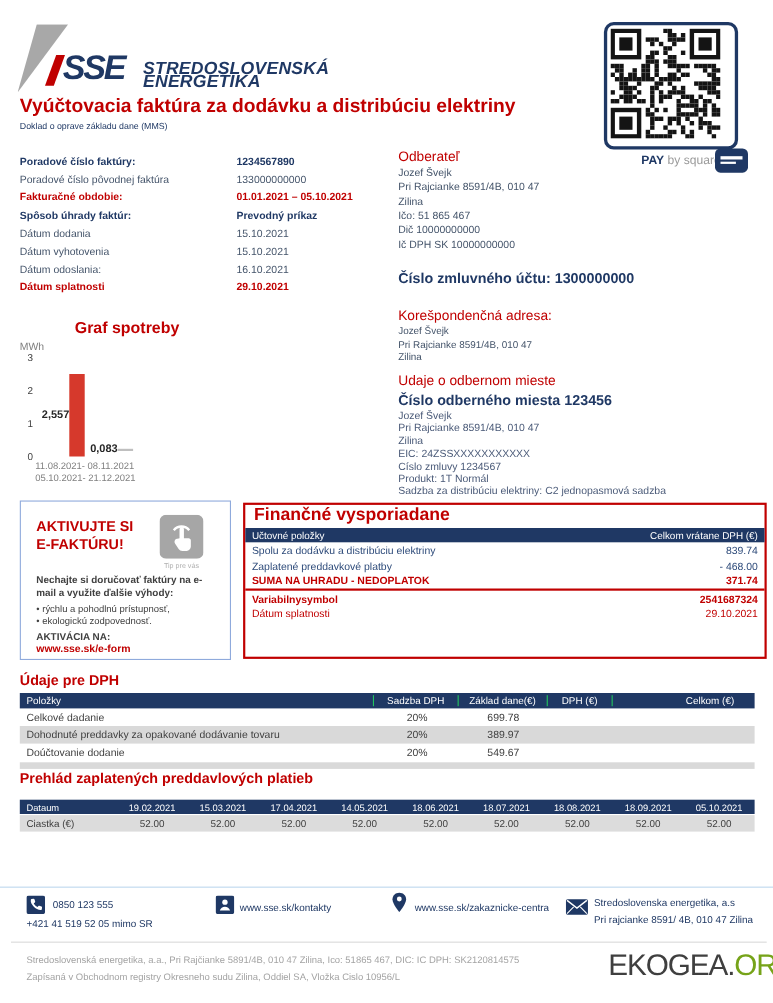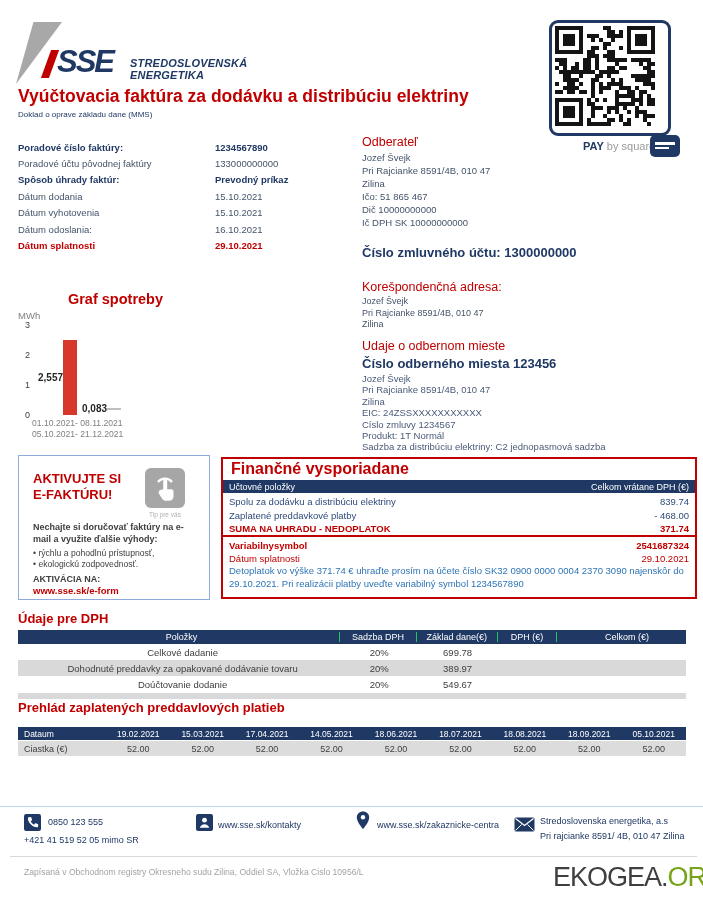--- a/index.html
+++ b/index.html
@@ -6,21 +6,21 @@
   .page{position:relative;width:703px;height:912px;background:#fff;overflow:hidden;
         font-family:"Liberation Sans", sans-serif;color:#1f3864;}
   .abs{position:absolute;}
 
   
   .logo-wedge{position:absolute;left:16px;top:22px;width:46px;height:62px;background:#a8a8a8;
               clip-path:polygon(38% 0,100% 0,0 100%);}
   .logo-slash{position:absolute;left:46px;top:50px;width:8px;height:28px;background:#c00000;transform:skewX(-20deg);}
   .logo-sse{position:absolute;left:57px;top:44px;font-size:31px;font-weight:900;font-style:italic;
             color:#1f3864;letter-spacing:-2px;}
-  .logo-name{position:absolute;left:130px;top:57px;font-size:11px;font-weight:700;font-style:italic;
+  .logo-name{position:absolute;left:130px;top:57px;font-size:16px;font-weight:700;font-style:italic;
              color:#1f3864;line-height:12px;letter-spacing:.2px;}
 
   
   .title{position:absolute;left:18px;top:86px;font-size:17.5px;font-weight:700;color:#c00000;}
   .subtitle{position:absolute;left:18px;top:110px;font-size:8px;color:#1f3864;}
   .qr-box{position:absolute;left:549px;top:20px;width:110px;height:104px;border:3px solid #1f3864;
           border-radius:9px;padding:3px;background:#fff;}
   .pbs{position:absolute;left:583px;top:140px;font-size:11px;color:#9a9a9a;}
   .pbs b{color:#1f3864;font-weight:700;}
   .card-ic{position:absolute;left:649px;top:133px;}
@@ -89,25 +89,25 @@
   
   .dph-title{position:absolute;left:18px;top:611px;font-size:13px;font-weight:700;color:#c00000;}
   .dph{position:absolute;left:18px;top:630px;width:668px;font-size:9.5px;}
   .trow{display:flex;align-items:center;}
   .dph .hrow{background:#1f3864;color:#fff;height:14px;font-size:9px;}
   .dph .hrow .c{border-left:1px solid #22c55e;}
   .dph .hrow .c:first-child{border-left:none;}
   .dph .drow{height:16px;color:#404040;}
   .dph .bg-g{background:#d9d9d9;}
   .dph .strip{height:6px;background:#d9d9d9;margin-top:1px;}
-  .c0{width:348px;padding-left:6px;box-sizing:border-box;text-align:center;}
+  .c0{width:348px;padding-left:6px;box-sizing:border-box;text-align:left;}
   .c1{width:82px;text-align:center;}
   .c2{width:87px;text-align:center;}
   .c3{width:63px;text-align:center;}
-  .c4{width:88px;text-align:left;padding-left:48px;}
+  .c4{width:88px;text-align:center;padding-left:48px;}
 
   
   .pay-title{position:absolute;left:18px;top:700px;font-size:13px;font-weight:700;color:#c00000;}
   .payt{position:absolute;left:18px;top:727px;width:668px;}
   .payt .hrow{background:#1f3864;color:#fff;height:13px;font-size:8.5px;}
   .payt .vrow{background:#dcdcdc;height:15px;font-size:9px;color:#404040;margin-top:1px;}
   .pc0{width:88px;padding-left:6px;box-sizing:border-box;text-align:left;}
   .pc{flex:1;text-align:center;}
 
   
@@ -373,22 +373,26 @@
 
   <div class="title">Vyúčtovacia faktúra za dodávku a distribúciu elektriny</div>
   <div class="subtitle">Doklad o oprave základu dane (MMS)</div>
 
   <div class="meta">
     <div class="mrow s-bn">
         <span class="ml">Poradové číslo faktúry:</span>
         <span class="mv">1234567890</span>
       </div>
     <div class="mrow s-n">
-        <span class="ml">Poradové účtu pôvodnej faktúry</span>
+        <span class="ml">Poradové číslo pôvodnej faktúra</span>
         <span class="mv">133000000000</span>
+      </div>
+    <div class="mrow s-br">
+        <span class="ml">Fakturačné obdobie:</span>
+        <span class="mv">01.01.2021 – 05.10.2021</span>
       </div>
     <div class="mrow s-bn">
         <span class="ml">Spôsob úhrady faktúr:</span>
         <span class="mv">Prevodný príkaz</span>
       </div>
     <div class="mrow s-n">
         <span class="ml">Dátum dodania</span>
         <span class="mv">15.10.2021</span>
       </div>
     <div class="mrow s-n">
@@ -450,21 +454,21 @@
           <div class="bval">2,557</div>
           <div class="bar" style="height: 75px; background: rgb(214, 57, 44);"></div>
         </div>
         <div class="bgrp">
           <div class="bval">0,083</div>
           <div class="bar" style="height: 2px; background: rgb(191, 191, 191);"></div>
         </div>
       </div>
     </div>
     <div class="xlab">
-      <div>01.10.2021- 08.11.2021</div>
+      <div>11.08.2021- 08.11.2021</div>
       <div>05.10.2021- 21.12.2021</div>
     </div>
   </div>
 
   <div class="promo">
     <div class="pr-head">
       <div>AKTIVUJTE SI</div>
       <div>E-FAKTÚRU!</div>
     </div>
     <svg class="pr-ic" width="40" height="40" viewBox="0 0 40 40">
@@ -503,21 +507,20 @@
     </div>
     <div class="st-div"></div>
     <div class="st-row st-red" style="top:80px">
       <span>Variabilnysymbol</span>
       <span>2541687324</span>
     </div>
     <div class="st-row" style="top:93px;color:#c00000;font-weight:400">
       <span>Dátum splatnosti</span>
       <span>29.10.2021</span>
     </div>
-    <div class="st-note">Detoplatok vo výške 371.74  € uhraďte prosím na účete číslo SK32 0900 0000 0004 2370 3090 najenskôr do 29.10.2021. Pri realizácii platby uveďte variabilný symbol 1234567890</div>
   </div>
 
   <div class="dph-title">Údaje pre DPH</div>
   <div class="dph">
     <div class="trow hrow">
       <div class="c c0">Položky</div>
       <div class="c c1">Sadzba DPH</div>
       <div class="c c2">Základ dane(€)</div>
       <div class="c c3">DPH (€)</div>
       <div class="c c4">Celkom (€)</div>
@@ -600,19 +603,20 @@
     <rect x="0.5" y="0.5" width="20" height="14" rx="1.5" fill="#1f3864"></rect>
     <path d="M1.5 1.5 10.5 8.5 19.5 1.5" stroke="#fff" stroke-width="1.3" fill="none"></path>
     <path d="M1.5 13.5 7.5 7.5 M19.5 13.5 13.5 7.5" stroke="#fff" stroke-width="1" fill="none"></path>
   </svg>
   <div class="ft" style="left:540px;top:816px">Stredoslovenska energetika, a.s</div>
   <div class="ft" style="left:540px;top:831px">Pri rajcianke 8591/ 4B, 010 47 Zilina</div>
 
   <div class="hr2"></div>
 
   <div class="legal">
+    <div>Stredoslovenská energetika, a.a., Pri Rajčianke 5891/4B, 010 47 Zilina, Ico: 51865 467, DIC: IC DPH: SK2120814575</div>
     <div>Zapísaná v Obchodnom registry Okresneho sudu Zilina, Oddiel SA, Vložka Cislo 10956/L</div>
   </div>
 
   <div class="eko"><span>EKOGEA.</span><span class="grn">ORG</span></div>
   <div class="eko-page">1/1</div>
 
 </div>
 
 </body></html>

